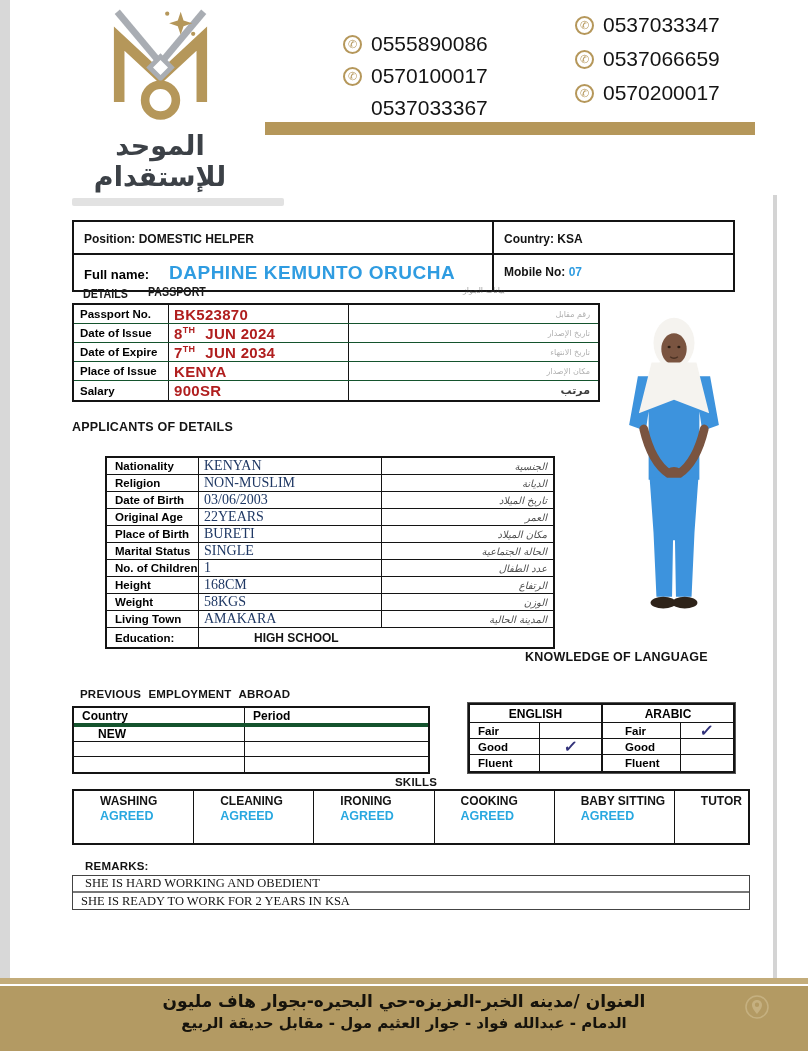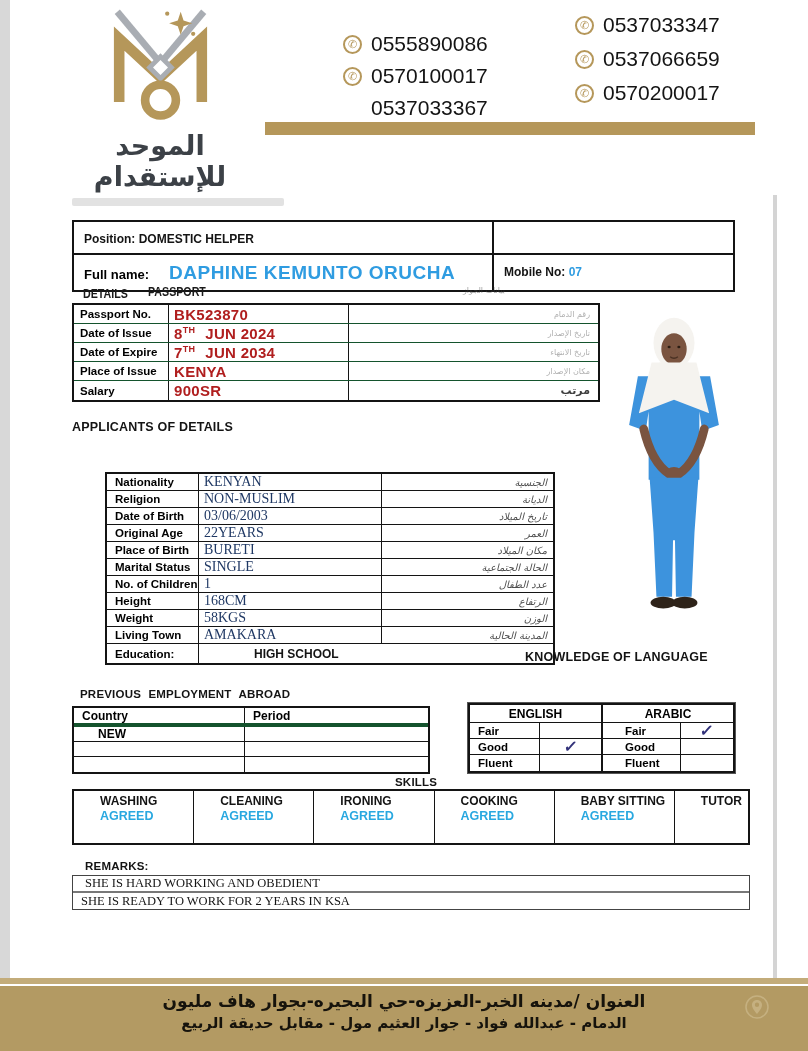--- a/index.html
+++ b/index.html
@@ -54,21 +54,21 @@
   .pp-sup { font-size:9px; vertical-align:super; align-self:flex-start; margin-top:1px; }
   .pp-v2 { margin-left:10px; }
   .pp-ar { flex:1; text-align:right; padding-right:8px; font-size:8px; color:#333; opacity:.4; }
   .pp-row:last-child .pp-ar { font-size:11px; font-weight:bold; opacity:.95; }
 
   
   .photo { position:absolute; left:598px; top:306px; width:152px; height:322px; }
 
   
   .sect-heading { position:absolute; font-weight:bold; font-size:12.5px; color:#141414; letter-spacing:.2px; }
-  .det-table { position:absolute; left:105px; top:472px; width:450px; border:2px solid #141414; }
+  .det-table { position:absolute; left:105px; top:456px; width:450px; border:2px solid #141414; }
   .det-row { display:flex; height:17px; border-bottom:1px solid #141414; align-items:center; }
   .det-row:last-child { border-bottom:none; }
   .det-lbl { width:92px; border-right:1px solid #141414; font-weight:bold; font-size:11.5px; padding-left:8px; align-self:stretch; display:flex; align-items:center; }
   .det-val { width:183px; border-right:1px solid #141414; font-family:"Liberation Serif", serif; font-size:14px; color:#1f3864; padding-left:5px; align-self:stretch; display:flex; align-items:center; }
   .det-ar { flex:1; text-align:right; padding-right:6px; font-size:10px; color:#222; opacity:.8;font-style:italic; }
   .det-row.edu { height:19px; }
   .det-row.edu .edu-val { flex:1; font-weight:bold; font-size:12px; color:#141414; padding-left:55px; }
 
   
   .emp-table { position:absolute; left:72px; top:706px; width:358px; border:2px solid #141414; }
@@ -167,20 +167,23 @@
   </div>
 
   <div class="gold-bar"></div>
   <div class="redacted"></div>
 
   <div class="id-table">
     <div class="id-row first">
       <div class="id-cell-l">
         <span class="lbl">Position: </span><span class="lbl">DOMESTIC HELPER</span>
       </div>
+      <div class="id-cell-r">
+        <span class="lbl">Country: </span><span class="lbl">KSA</span>
+      </div>
     </div>
     <div class="id-row">
       <div class="id-cell-l">
         <span class="fullname-lbl">Full name:</span><span class="fullname-val">DAPHINE KEMUNTO ORUCHA</span>
       </div>
       <div class="id-cell-r">
         <span class="lbl">Mobile No: </span><span class="mobile-val">07</span>
       </div>
     </div>
   </div>
@@ -192,21 +195,21 @@
   </div>
 
   <div class="pp-table">
     <div class="pp-row">
       <div class="pp-lbl">Passport No.</div>
       <div class="pp-val">
           <span>BK523870</span>
           <span class="pp-sup"></span>
           <span class="pp-v2"></span>
         </div>
-      <div class="pp-ar ar">رقم الدمام</div>
+      <div class="pp-ar ar">رقم مقابل</div>
     </div>
     <div class="pp-row">
       <div class="pp-lbl">Date of Issue</div>
       <div class="pp-val">
           <span>8</span>
           <span class="pp-sup">TH</span>
           <span class="pp-v2">JUN 2024</span>
         </div>
       <div class="pp-ar ar">تاريخ الإصدار</div>
     </div>

